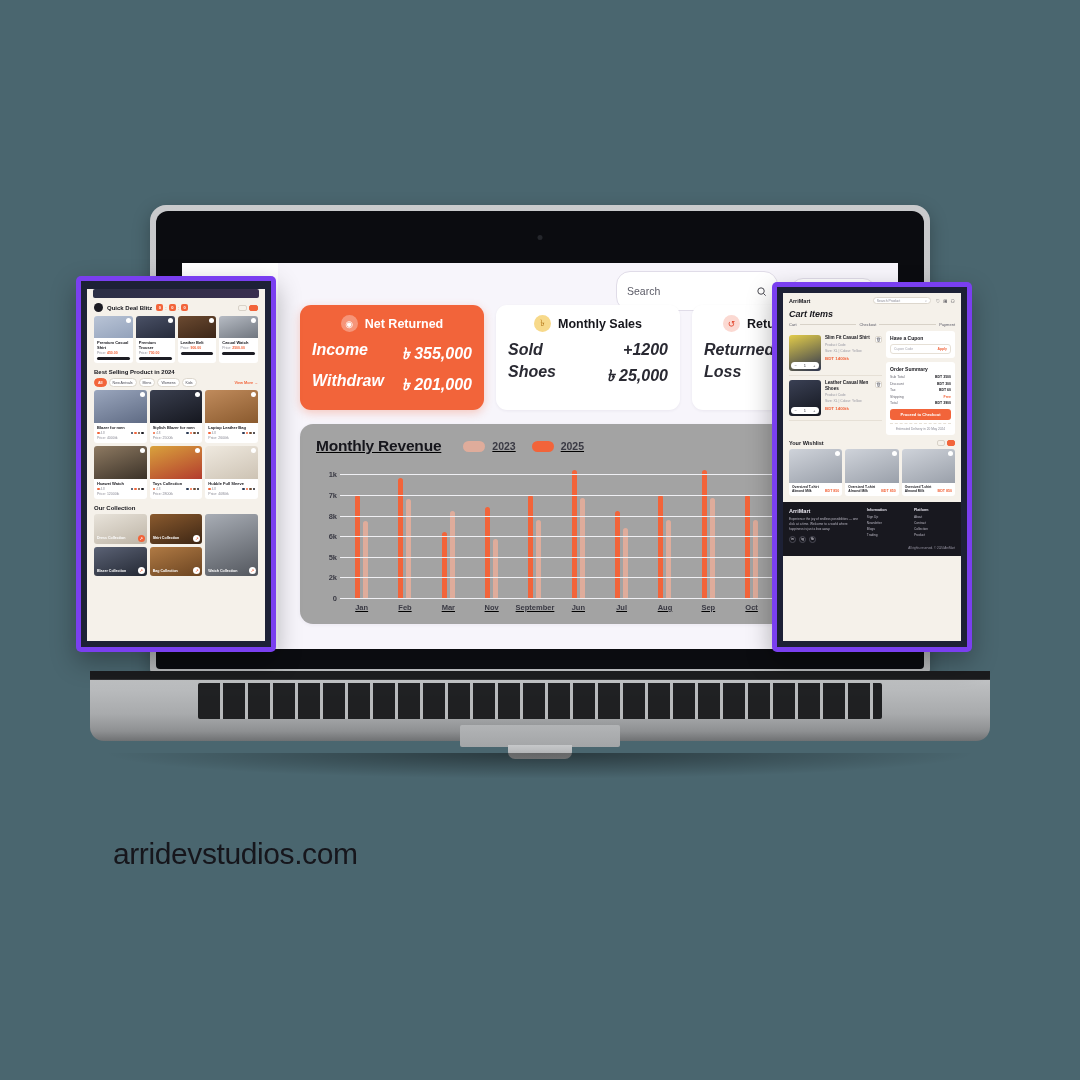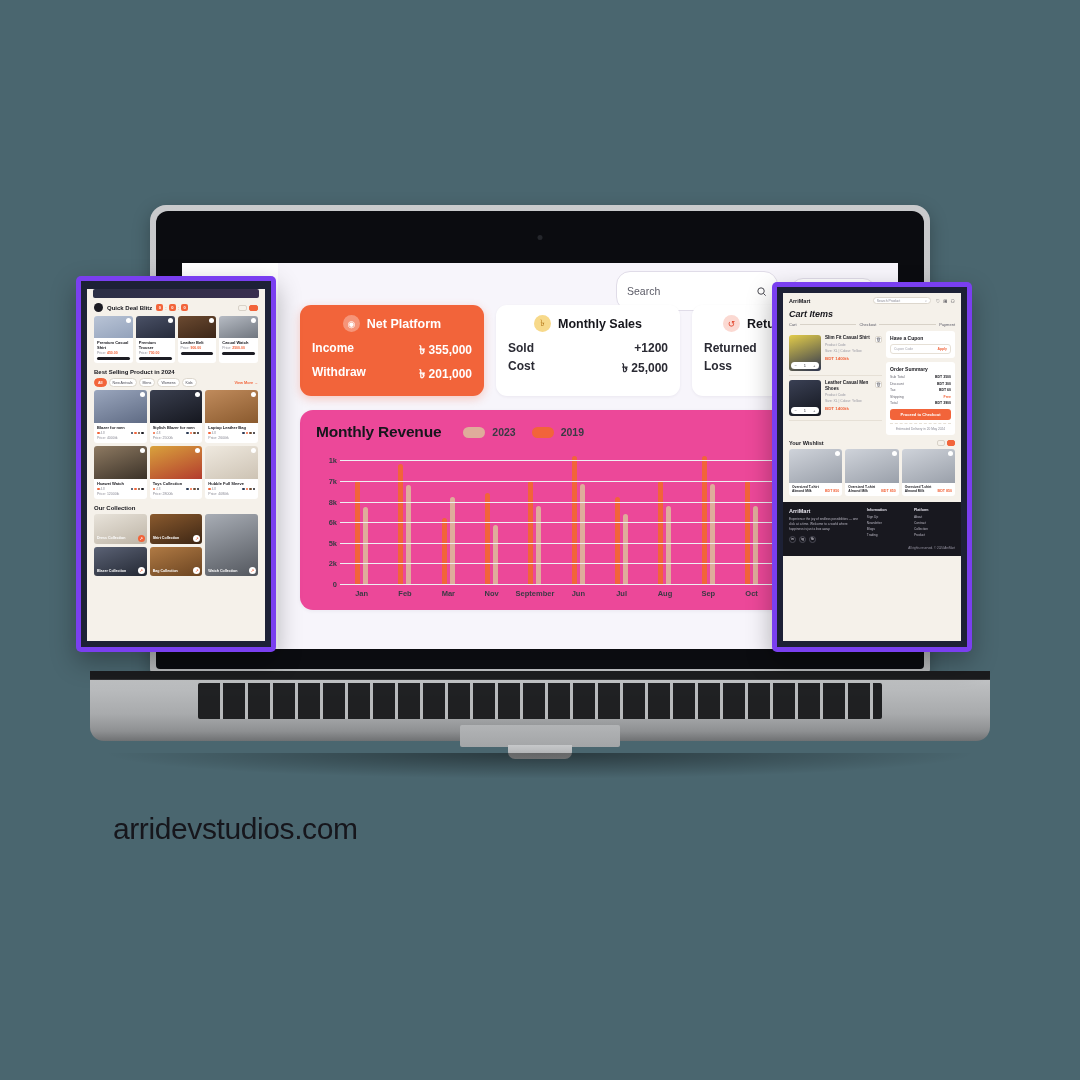--- a/index.html
+++ b/index.html
@@ -98,30 +98,31 @@
     box-shadow: 0 1px 3px rgba(30,20,60,.06);
   }
   .stat-card.accent { background:#f2643a; box-shadow: 0 3px 10px rgba(242,100,58,.3); }
   .stat-head { display:flex; align-items:center; gap:7px; margin-bottom: 9px; justify-content:center; }
   .stat-ico { width:17px; height:17px; border-radius:50%; display:flex; align-items:center; justify-content:center; font-size:9px; }
   .stat-ico.wallet { background:rgba(255,255,255,.32); color:#fff; }
   .stat-ico.coin  { background:#f7d98a; color:#b5781a; }
   .stat-ico.ret   { background:#fbd9d2; color:#e2442b; }
   .stat-name { font-size: 12.5px; font-weight:700; color:#16161c; }
   .stat-card.accent .stat-name { color:#fff; }
-  .stat-line { display:flex; justify-content:space-between; font-size: 12px; color:#2a2a33; margin-top: 4px; font-weight:600; }
+  .stat-line { display:flex; justify-content:space-between; font-size: 16px; color:#2a2a33; margin-top: 4px; font-weight:600;font-style:italic; }
   .stat-line .k { font-weight:600; }
   .stat-line .v { font-weight:700; }
   .stat-card.accent .stat-line { color:#fff; }
 
   
   .chart-card {
-    margin-top: 14px; background:#ec4899; border-radius: 13px; padding: 13px 16px 6px 16px;
+    margin-top: 14px; background:#a3a3a3; border-radius: 13px; padding: 13px 16px 6px 16px;
     box-shadow: 0 1px 4px rgba(30,20,60,.06);
     height: 200px;
+    text-decoration: underline;
   }
   .chart-head { display:flex; align-items:center; gap: 22px; }
   .chart-title { font-size: 15.5px; font-weight:700; color:#16161c; letter-spacing:-.2px; }
   .legend { display:flex; align-items:center; gap:16px; }
   .legend-item { display:flex; align-items:center; gap:7px; font-size:10.5px; color:#3a3a44; font-weight:600; }
   .legend-sw { width:22px; height:11px; border-radius:6px; }
 
   .plot { position:relative; margin-top: 9px; height: 134px; display:flex; }
   .y-axis { width: 24px; position:relative; }
   .y-tick { position:absolute; right:3px; font-size:7.5px; color:#3a3a44; font-weight:700; transform: translateY(-50%); }
@@ -258,21 +259,21 @@
   .foot-brand h4 { font-size:5.5px; font-weight:700; margin-bottom:3px; }
   .foot-brand p { font-size:3.2px; line-height:1.5; color:#b8b6c2; }
   .foot-social { display:flex; gap:3px; margin-top:4px; }
   .foot-social u { text-decoration:none; width:7px; height:7px; border-radius:50%; border:1px solid #4a4a55; display:flex; align-items:center; justify-content:center; font-size:3.5px; }
   .foot-col { flex:.8; }
   .foot-col h5 { font-size:3.6px; font-weight:700; margin-bottom:3px; }
   .foot-col a { display:block; font-size:3.2px; color:#b8b6c2; text-decoration:none; margin-bottom:2px; }
   .foot-cr { text-align:right; font-size:3px; color:#9a98a6; margin-top:3px; }
 
   
-  .site-url { position:absolute; left:113px; top:812px; font-size:30px; color:#16161c; letter-spacing:-.4px; }
+  .site-url { position:absolute; left:113px; top:837px; font-size:30px; color:#16161c; letter-spacing:-.4px; }
   .studio-name { position:absolute; right:25px; top:856px; font-size:32px; color:#16161c; letter-spacing:-.4px; }
 </style>
 </head>
 <body>
 
 <div id="stage">
 
   <div class="laptop">
     <div class="laptop-lid">
       <div class="laptop-bezel">
@@ -299,21 +300,21 @@
                     </span>
                 </div>
               </div>
 
 
               <div class="stat-row">
 
                 <div class="stat-card accent">
                   <div class="stat-head">
                     <span class="stat-ico wallet">◉</span>
-                    <span class="stat-name">Net Platform</span>
+                    <span class="stat-name">Net Returned</span>
                   </div>
                   <div class="stat-line">
                     <span class="k">Income</span>
                     <span class="v">৳ 355,000</span>
                   </div>
                   <div class="stat-line">
                     <span class="k">Withdraw</span>
                     <span class="v">৳ 201,000</span>
                   </div>
                 </div>
@@ -321,21 +322,21 @@
                 <div class="stat-card">
                   <div class="stat-head">
                     <span class="stat-ico coin">৳</span>
                     <span class="stat-name">Monthly Sales</span>
                   </div>
                   <div class="stat-line">
                     <span class="k">Sold</span>
                     <span class="v">+1200</span>
                   </div>
                   <div class="stat-line">
-                    <span class="k">Cost</span>
+                    <span class="k">Shoes</span>
                     <span class="v">৳ 25,000</span>
                   </div>
                 </div>
 
                 <div class="stat-card">
                   <div class="stat-head">
                     <span class="stat-ico ret">↺</span>
                     <span class="stat-name">Return Products</span>
                   </div>
                   <div class="stat-line">
@@ -353,21 +354,21 @@
               <div class="chart-card">
                 <div class="chart-head">
                   <div class="chart-title">Monthly Revenue</div>
                   <div class="legend">
                     <div class="legend-item">
                       <span class="legend-sw" id="sw0" style="background: rgb(223, 172, 155);"></span>
                       <span>2023</span>
                     </div>
                     <div class="legend-item">
                       <span class="legend-sw" id="sw1" style="background: rgb(242, 100, 58);"></span>
-                      <span>2019</span>
+                      <span>2025</span>
                     </div>
                   </div>
                 </div>
 
                 <div class="plot">
                   <div class="y-axis" id="y-axis">
                       <div class="y-tick" style="top: 100%;">0</div>
                       <div class="y-tick" style="top: 84.6154%;">2k</div>
                       <div class="y-tick" style="top: 69.2308%;">5k</div>
                       <div class="y-tick" style="top: 53.8462%;">6k</div>

